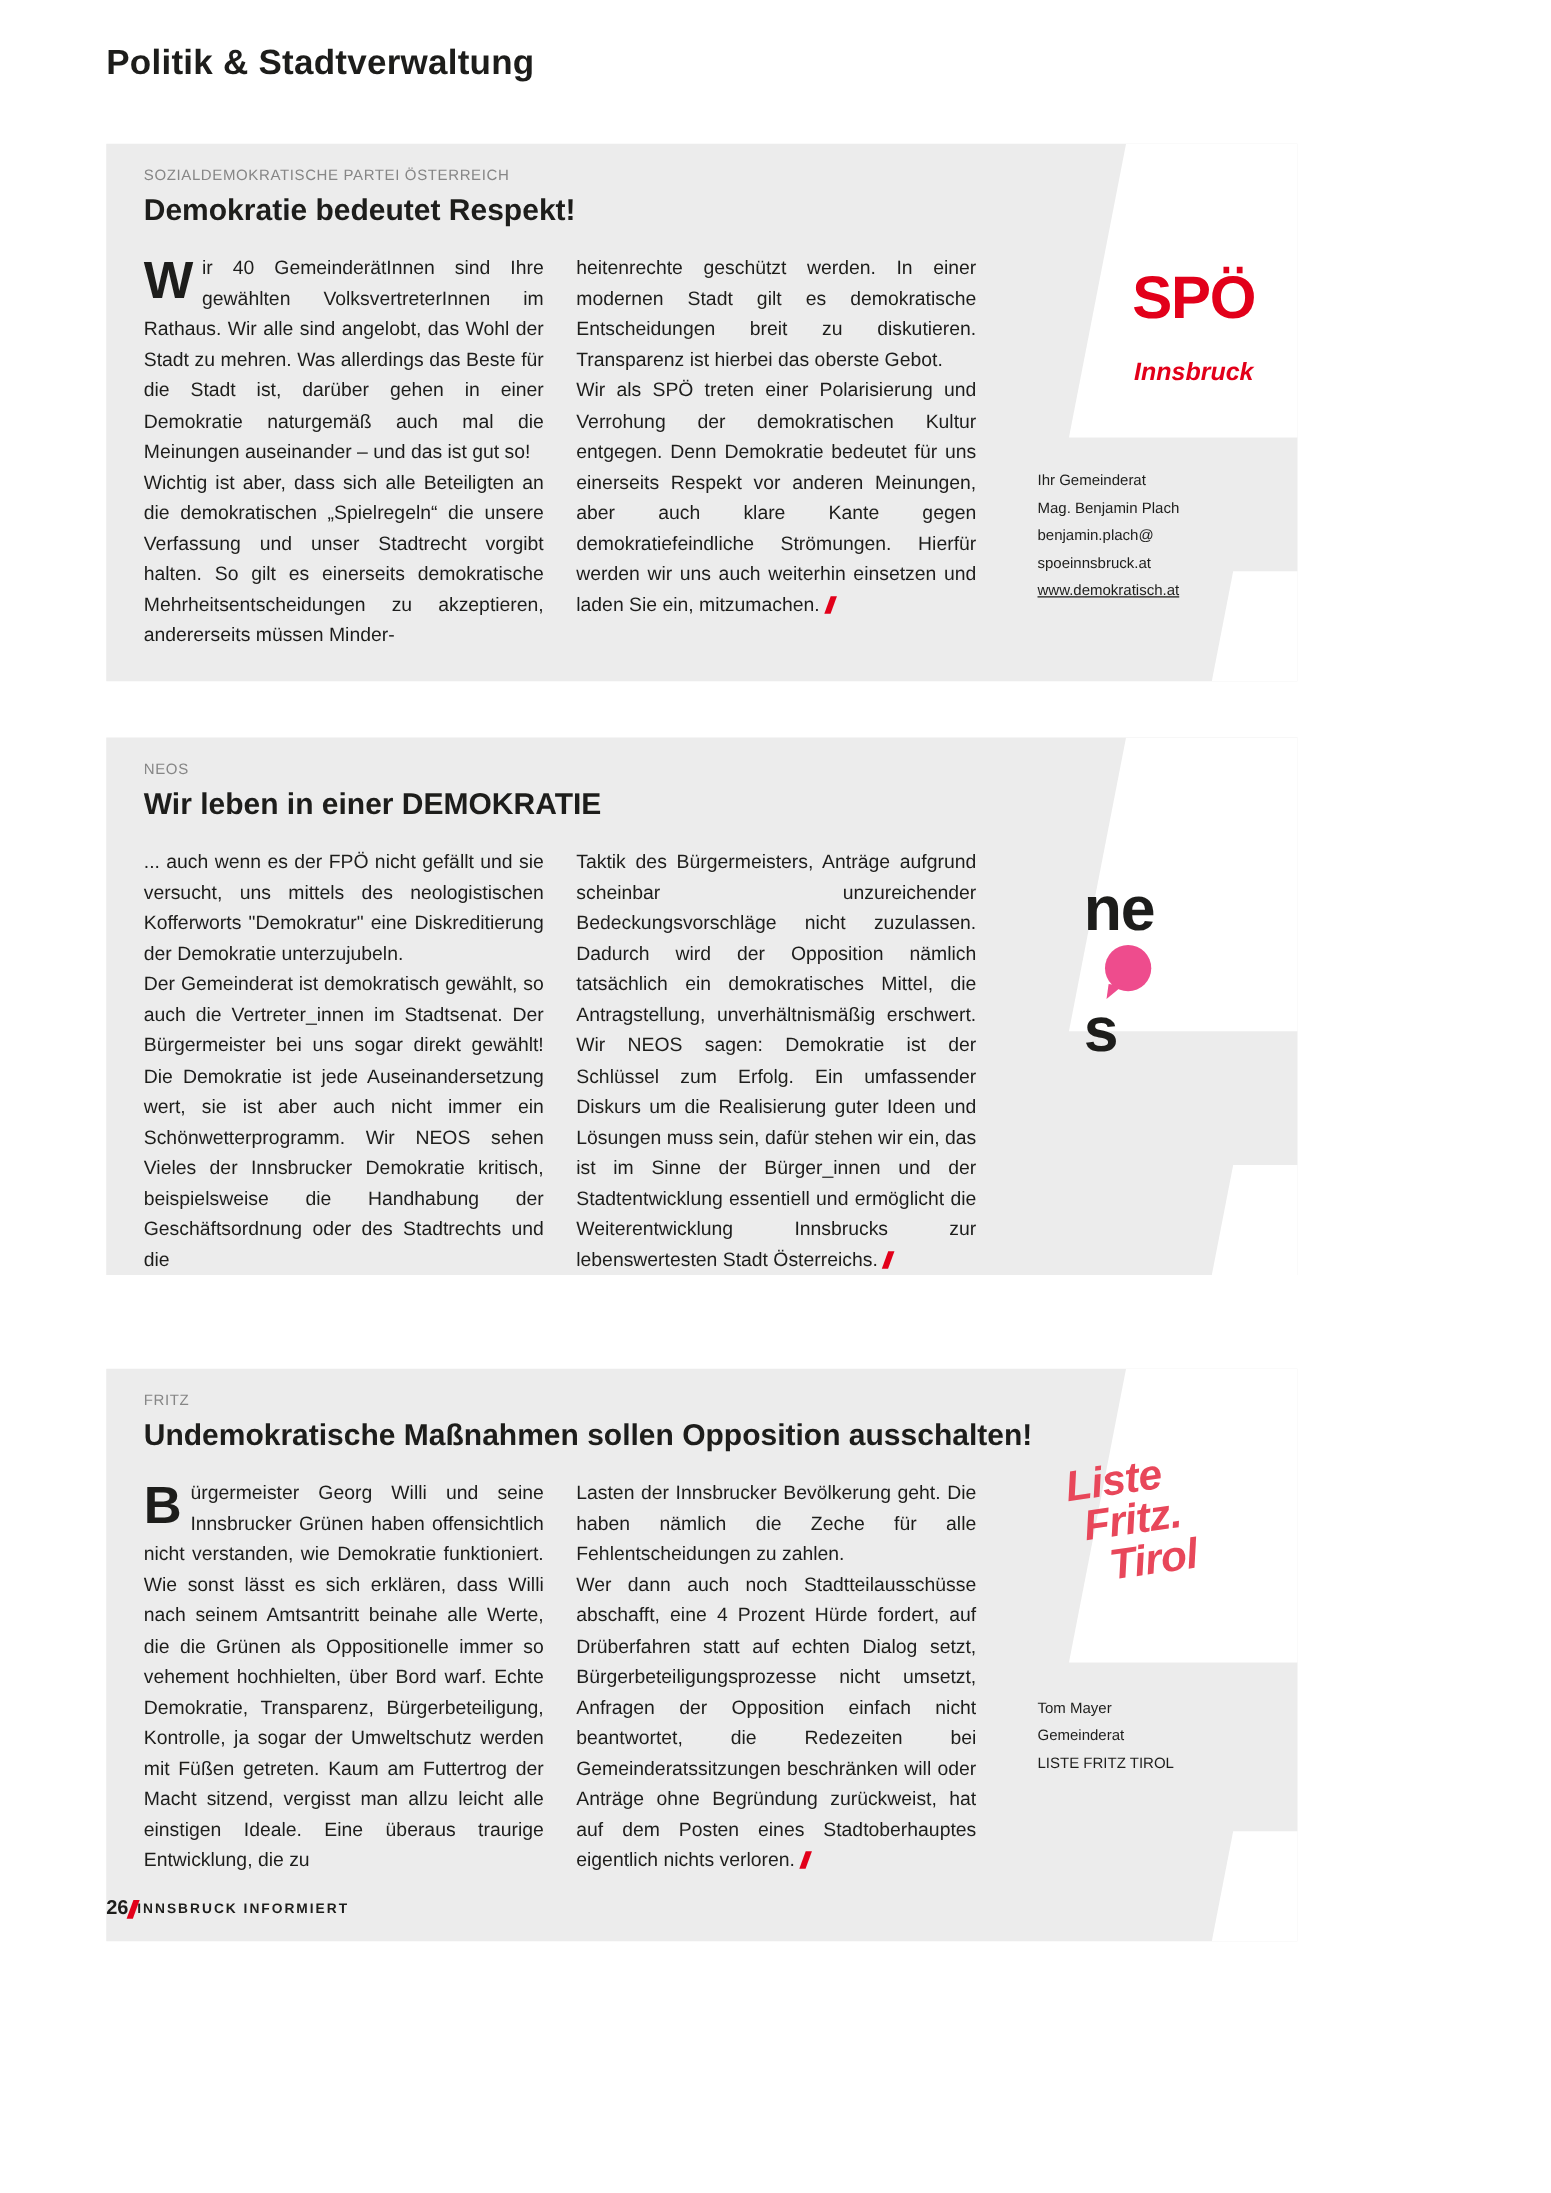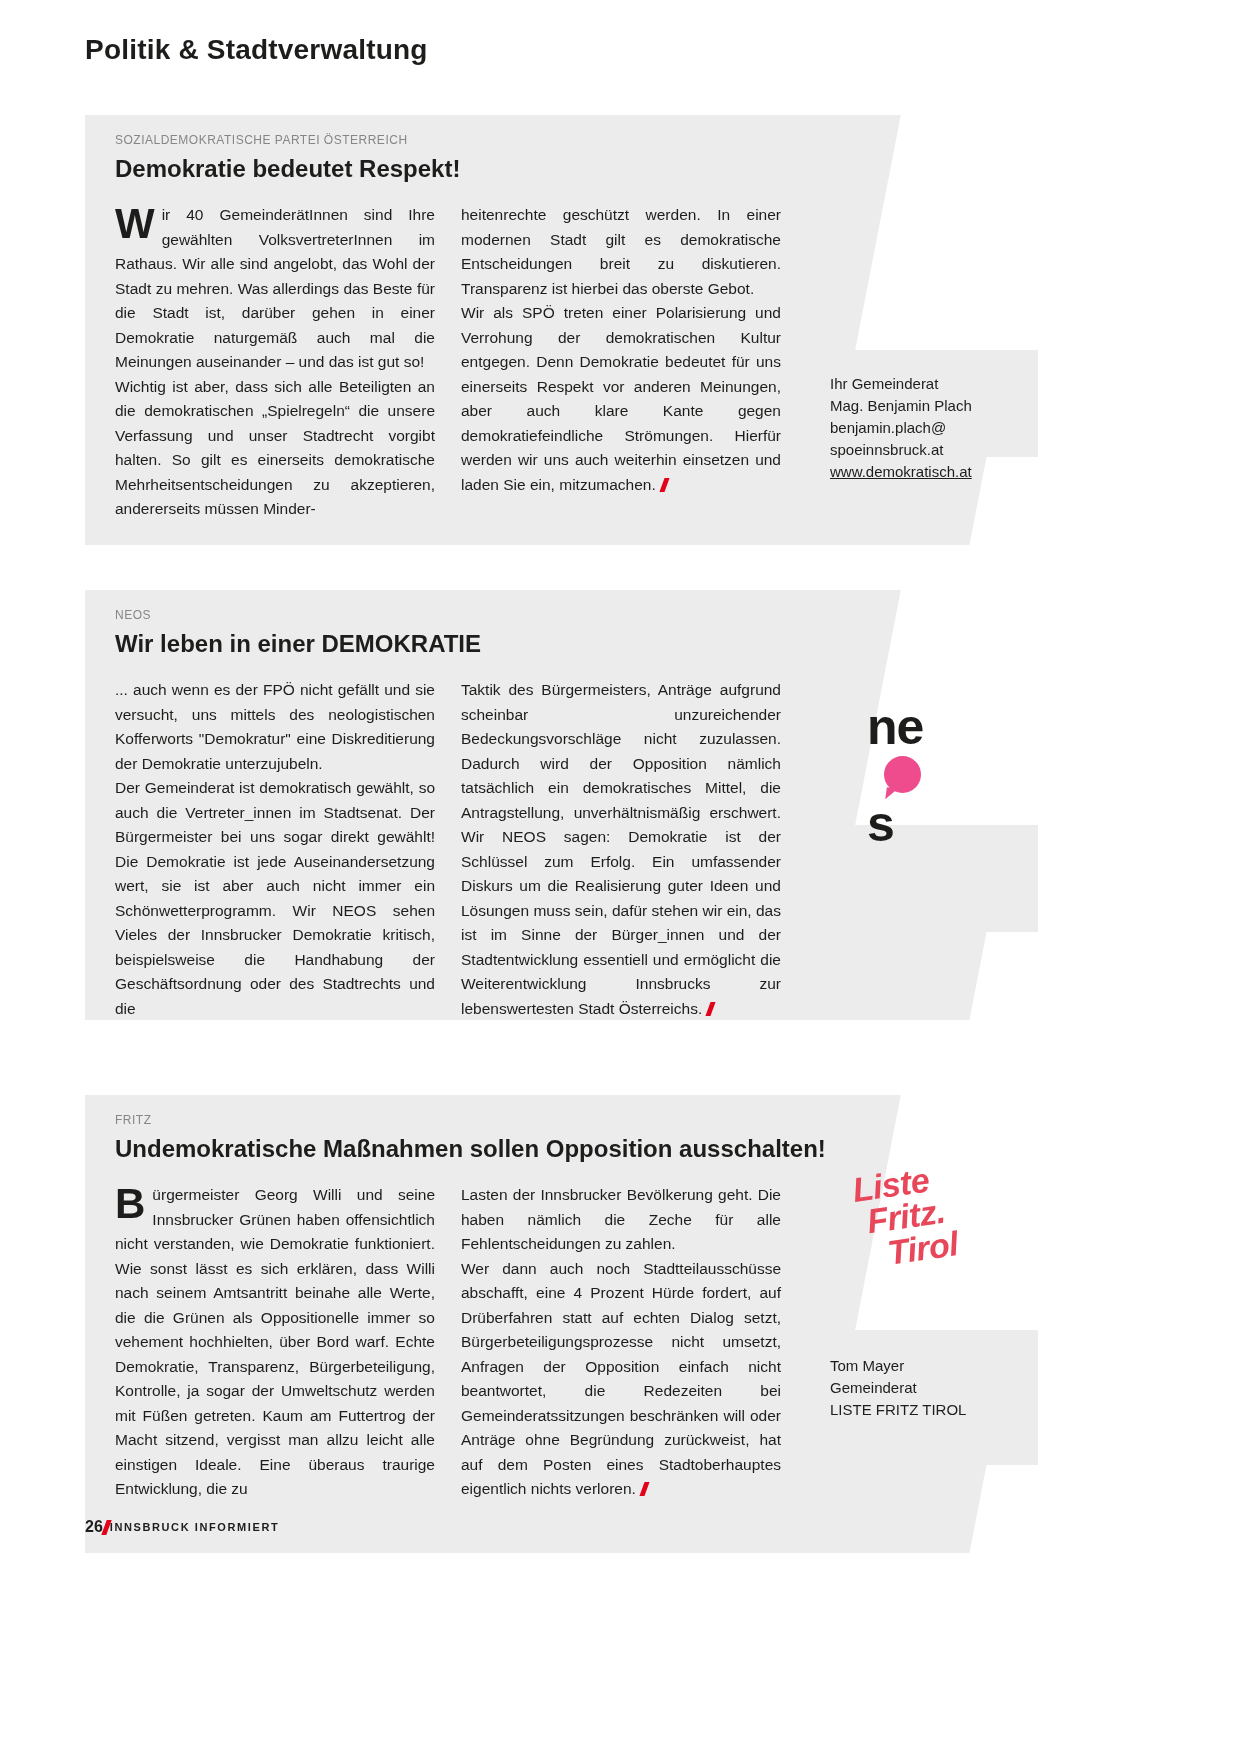--- a/index.html
+++ b/index.html
@@ -84,21 +84,21 @@
     left:772px; top:72px; transform:rotate(-8deg);
     color:#e8475a; font-style:italic; font-weight:900;
     font-size:34px; line-height:.98; letter-spacing:-.5px;
   }
   .fritz-l2 { margin-left:10px; }
   .fritz-l3 { margin-left:26px; }
 
   
   .contact {
     position:absolute; left:745px; width:210px; z-index:3;
-    font-size:15px; line-height:22px; color:#1d1d1b;
+    font-size:12px; line-height:22px; color:#1d1d1b;
   }
   .contact-1 { top:258px; }
   .contact-2 { top:258px; }
   .contact-3 { top:260px; }
   .contact-link { display:block; color:#1d1d1b; text-decoration:underline; cursor:pointer; }
 
   
   .footer {
     position:absolute; left:85px; top:1518px; z-index:2;
     display:flex; align-items:center; gap:1px;
@@ -124,20 +124,24 @@
     <div class="kicker">SOZIALDEMOKRATISCHE PARTEI ÖSTERREICH</div>
     <h2 class="section-title">Demokratie bedeutet Respekt!</h2>
 
     <div class="columns">
       <p class="col body-text"><span class="dropcap">W</span><span>ir 40 GemeinderätInnen sind Ihre gewählten VolksvertreterInnen im Rathaus. Wir alle sind angelobt, das Wohl der Stadt zu mehren. Was allerdings das Beste für die Stadt ist, darüber gehen in einer Demokratie naturgemäß auch mal die Meinungen auseinander – und das ist gut so!
 Wichtig ist aber, dass sich alle Beteiligten an die demokratischen „Spielregeln“ die unsere Verfassung und unser Stadtrecht vorgibt halten. So gilt es einerseits demokratische Mehrheitsentscheidungen zu akzeptieren, andererseits müssen Minder-</span></p>
       <p class="col body-text endmarked">heitenrechte geschützt werden. In einer modernen Stadt gilt es demokratische Entscheidungen breit zu diskutieren. Transparenz ist hierbei das oberste Gebot.
 Wir als SPÖ treten einer Polarisierung und Verrohung der demokratischen Kultur entgegen. Denn Demokratie bedeutet für uns einerseits Respekt vor anderen Meinungen, aber auch klare Kante gegen demokratiefeindliche Strömungen. Hierfür werden wir uns auch weiterhin einsetzen und laden Sie ein, mitzumachen.</p>
     </div>
 
+    <div class="logo logo-spoe">
+      <div class="spoe-word">SPÖ</div>
+      <div class="spoe-city">Innsbruck</div>
+    </div>
 
     <div class="contact contact-1">
       <div>Ihr Gemeinderat</div>
       <div>Mag. Benjamin Plach</div>
       <div>benjamin.plach@</div>
       <div>spoeinnsbruck.at</div>
       <a class="contact-link">www.demokratisch.at</a>
     </div>
   </section>
 

